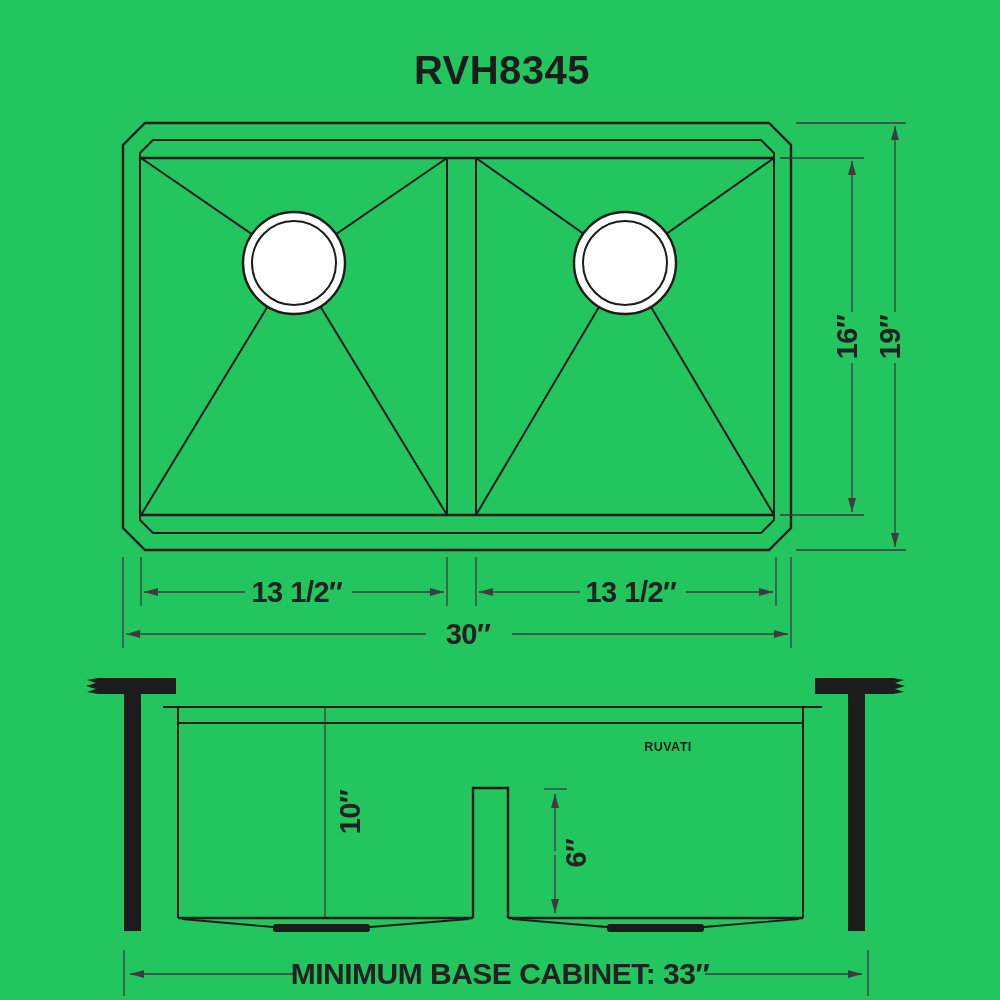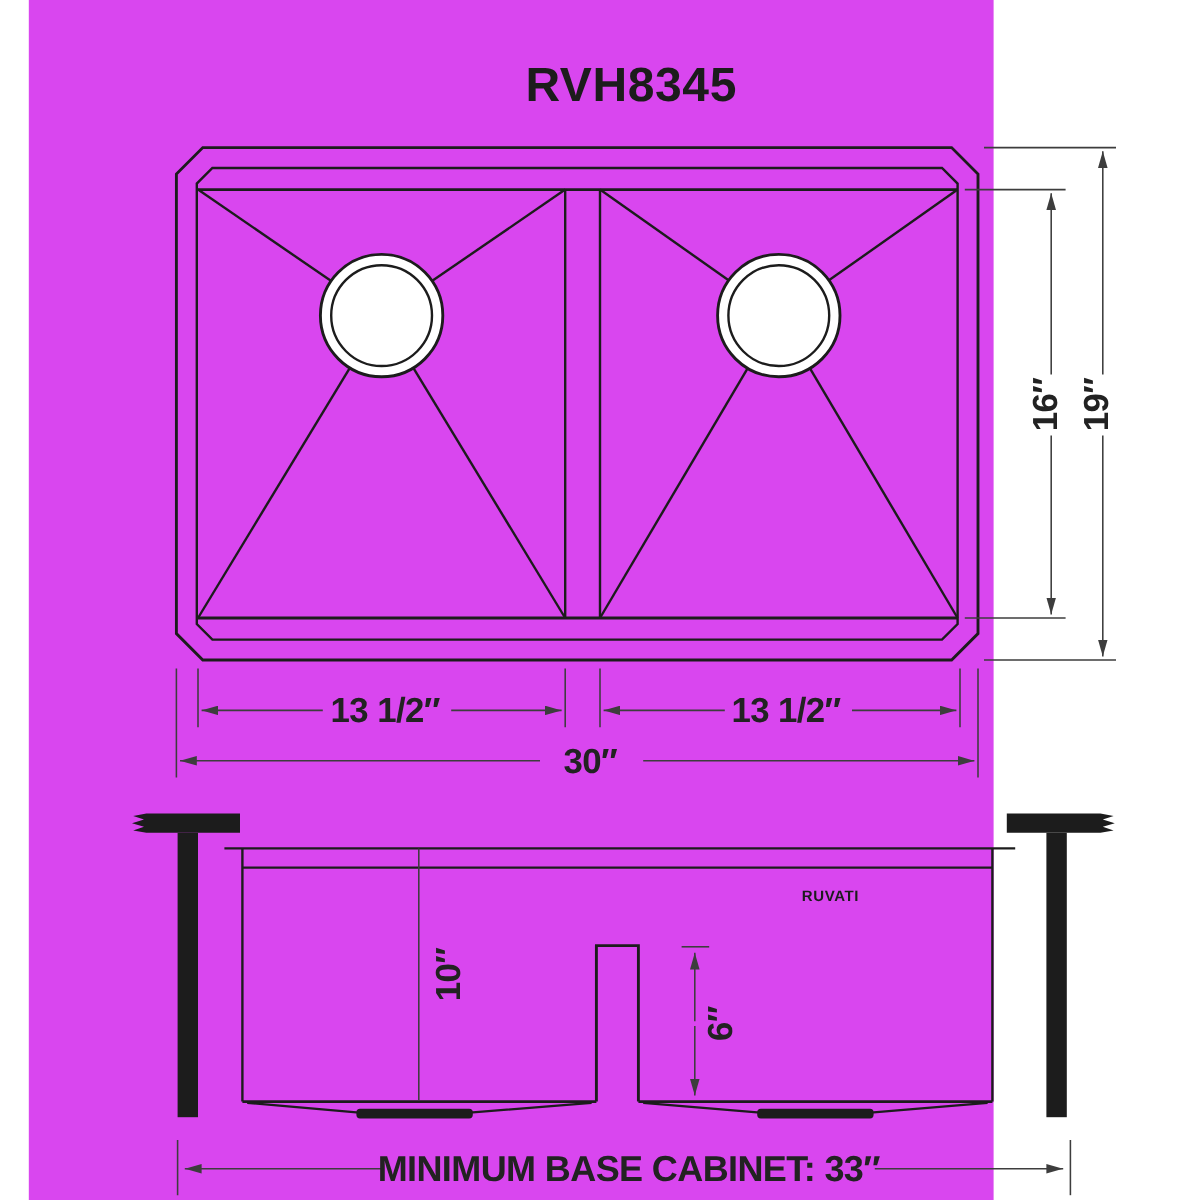--- a/index.html
+++ b/index.html
@@ -1,16 +1,16 @@
 <!DOCTYPE html>
 <html><head>
 <meta charset="utf-8">
 <style>
   html,body{margin:0;padding:0;background:#ffffff;width:1000px;height:1000px;overflow:hidden;}
-  .stage{position:relative;width:804px;height:1000px;background:#d946ef;margin-left:24px;}
+  .stage{position:relative;width:1000px;height:1000px;background:#22c55e;}
   svg{display:block;}
   .ink{stroke:#1c1c1c;fill:none;}
   .thick{stroke-width:2.4;}
   .med{stroke-width:2;}
   .dim{stroke:#3d3d3d;stroke-width:1.3;fill:none;}
   .fillink{fill:#1c1c1c;stroke:none;}
   text{font-family:"Liberation Sans","DejaVu Sans",sans-serif;fill:#1c1c1c;}
   .title-txt{font-size:40px;font-weight:700;letter-spacing:0.5px;}
   .dim-txt{font-size:29px;font-weight:700;letter-spacing:-0.5px;fill:#222;}
   .cab-txt{font-size:30px;font-weight:700;letter-spacing:-0.5px;fill:#222;}

